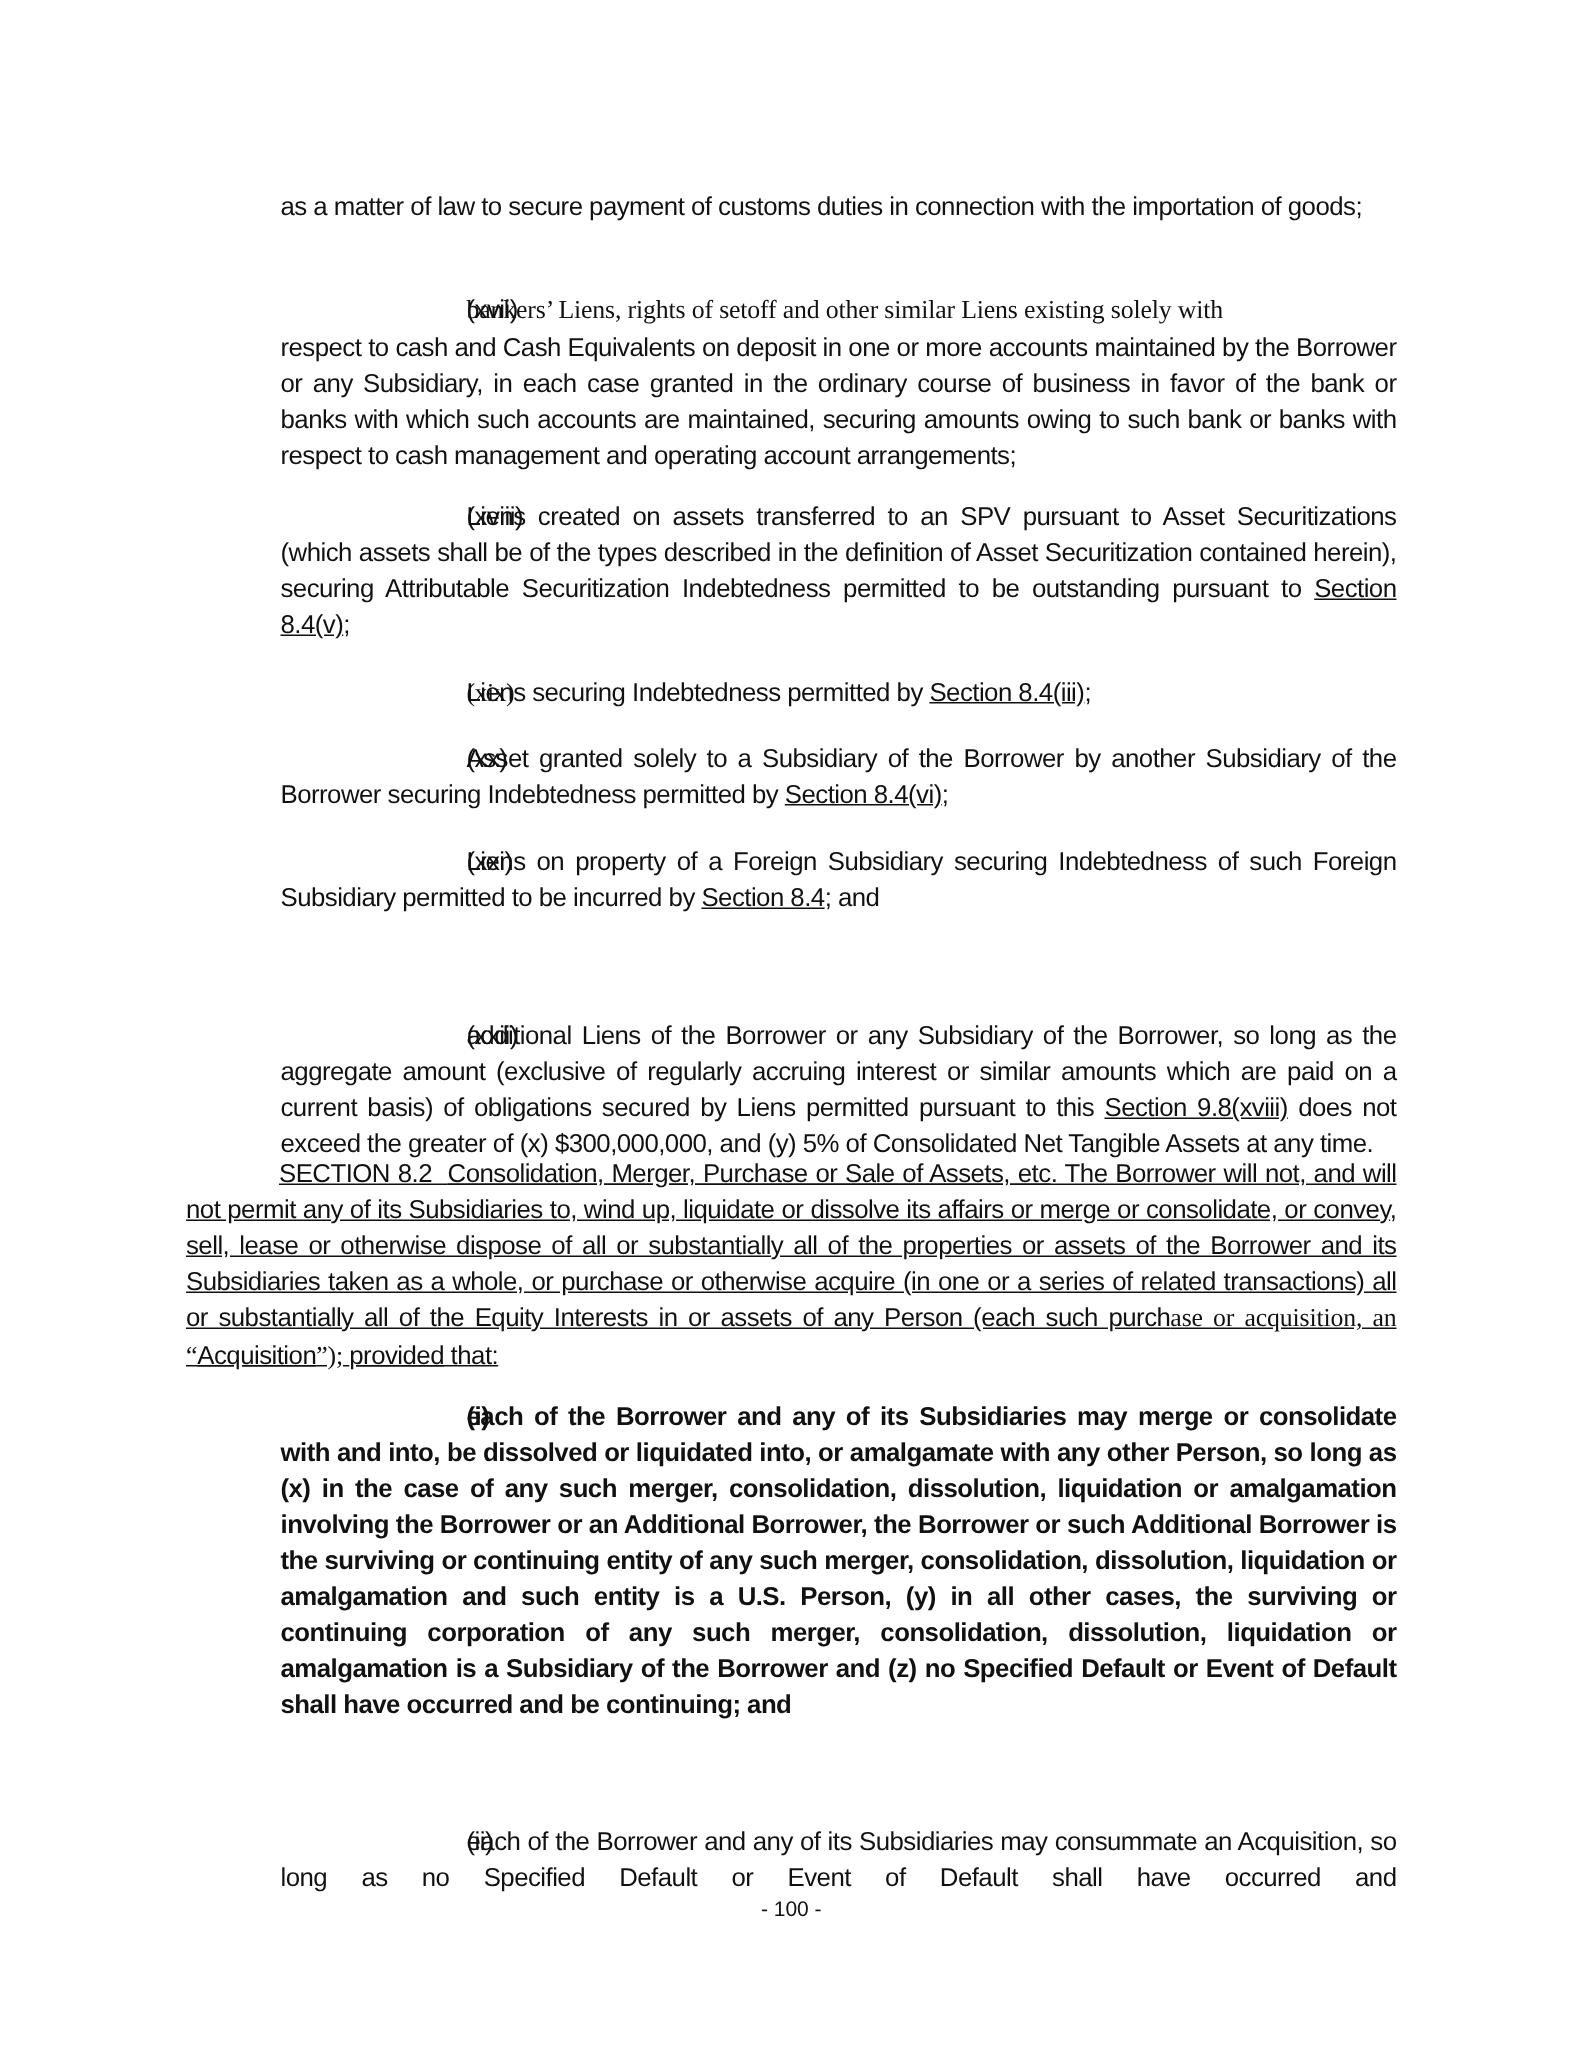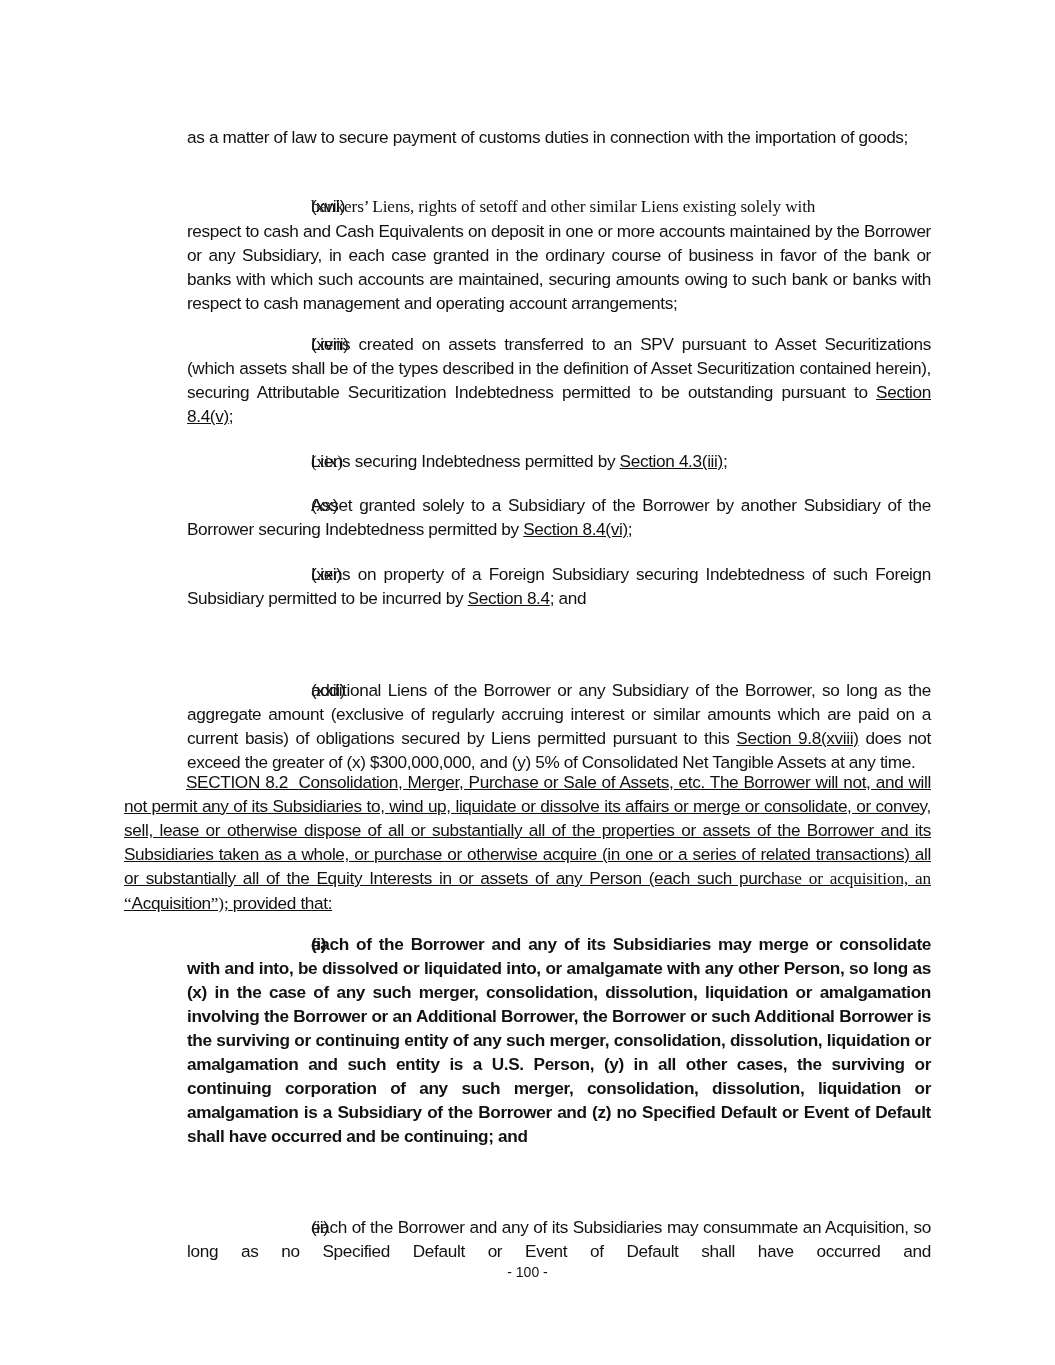--- a/index.html
+++ b/index.html
@@ -37,21 +37,21 @@
   <div class="para sub" style="top:332px;">
     <span class="first">
       <span class="num" style="width:62px;">(xviii)</span><span>Liens created on assets transferred to an SPV pursuant to Asset Securitizations (which assets shall be of the types described in the definition of Asset Securitization contained herein), securing Attributable Securitization Indebtedness permitted to be outstanding pursuant to</span>
       <span class="u">Section 8.4(v)</span><span>;</span>
     </span>
   </div>
 
   <div class="para sub" style="top:449px;">
     <span class="first">
       <span class="num" style="width:62px;font-family:Liberation Serif, serif;">(xix)</span><span>Liens securing Indebtedness permitted by</span>
-      <span class="u">Section 4.3(iii)</span><span>;</span>
+      <span class="u">Section 8.4(iii)</span><span>;</span>
     </span>
   </div>
 
   <div class="para sub" style="top:493px;">
     <span class="first">
       <span class="num" style="width:62px;">(xx)</span><span>Asset granted solely to a Subsidiary of the Borrower by another Subsidiary of the Borrower securing Indebtedness permitted by</span>
       <span class="u">Section 8.4(vi)</span><span>;</span>
     </span>
   </div>
 

